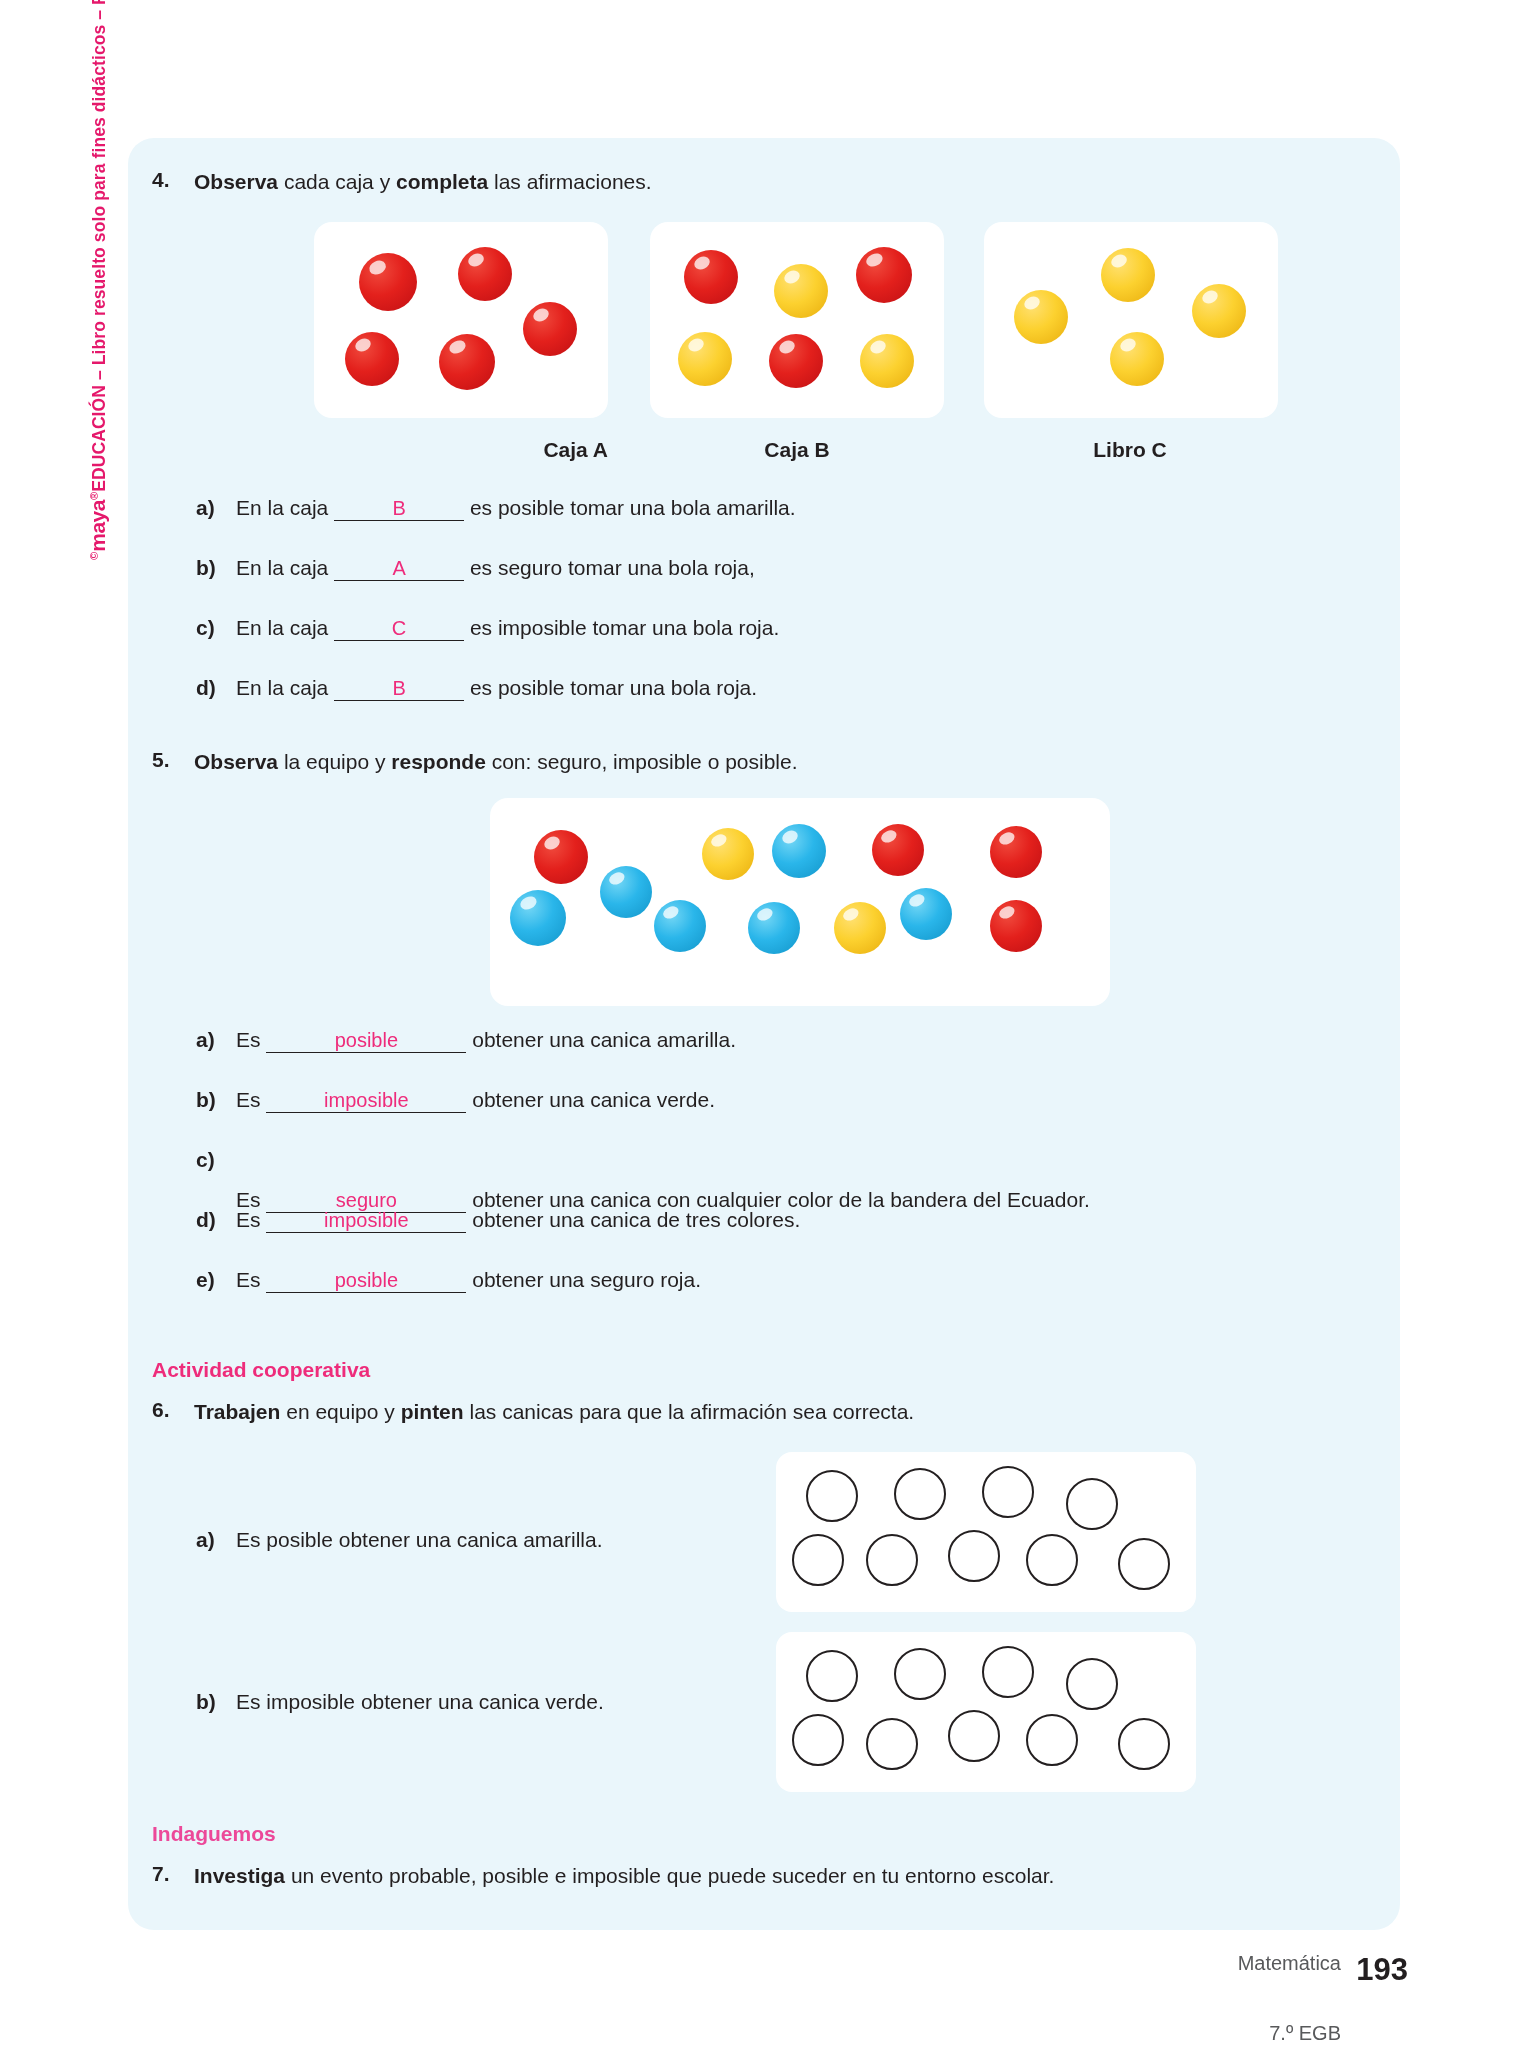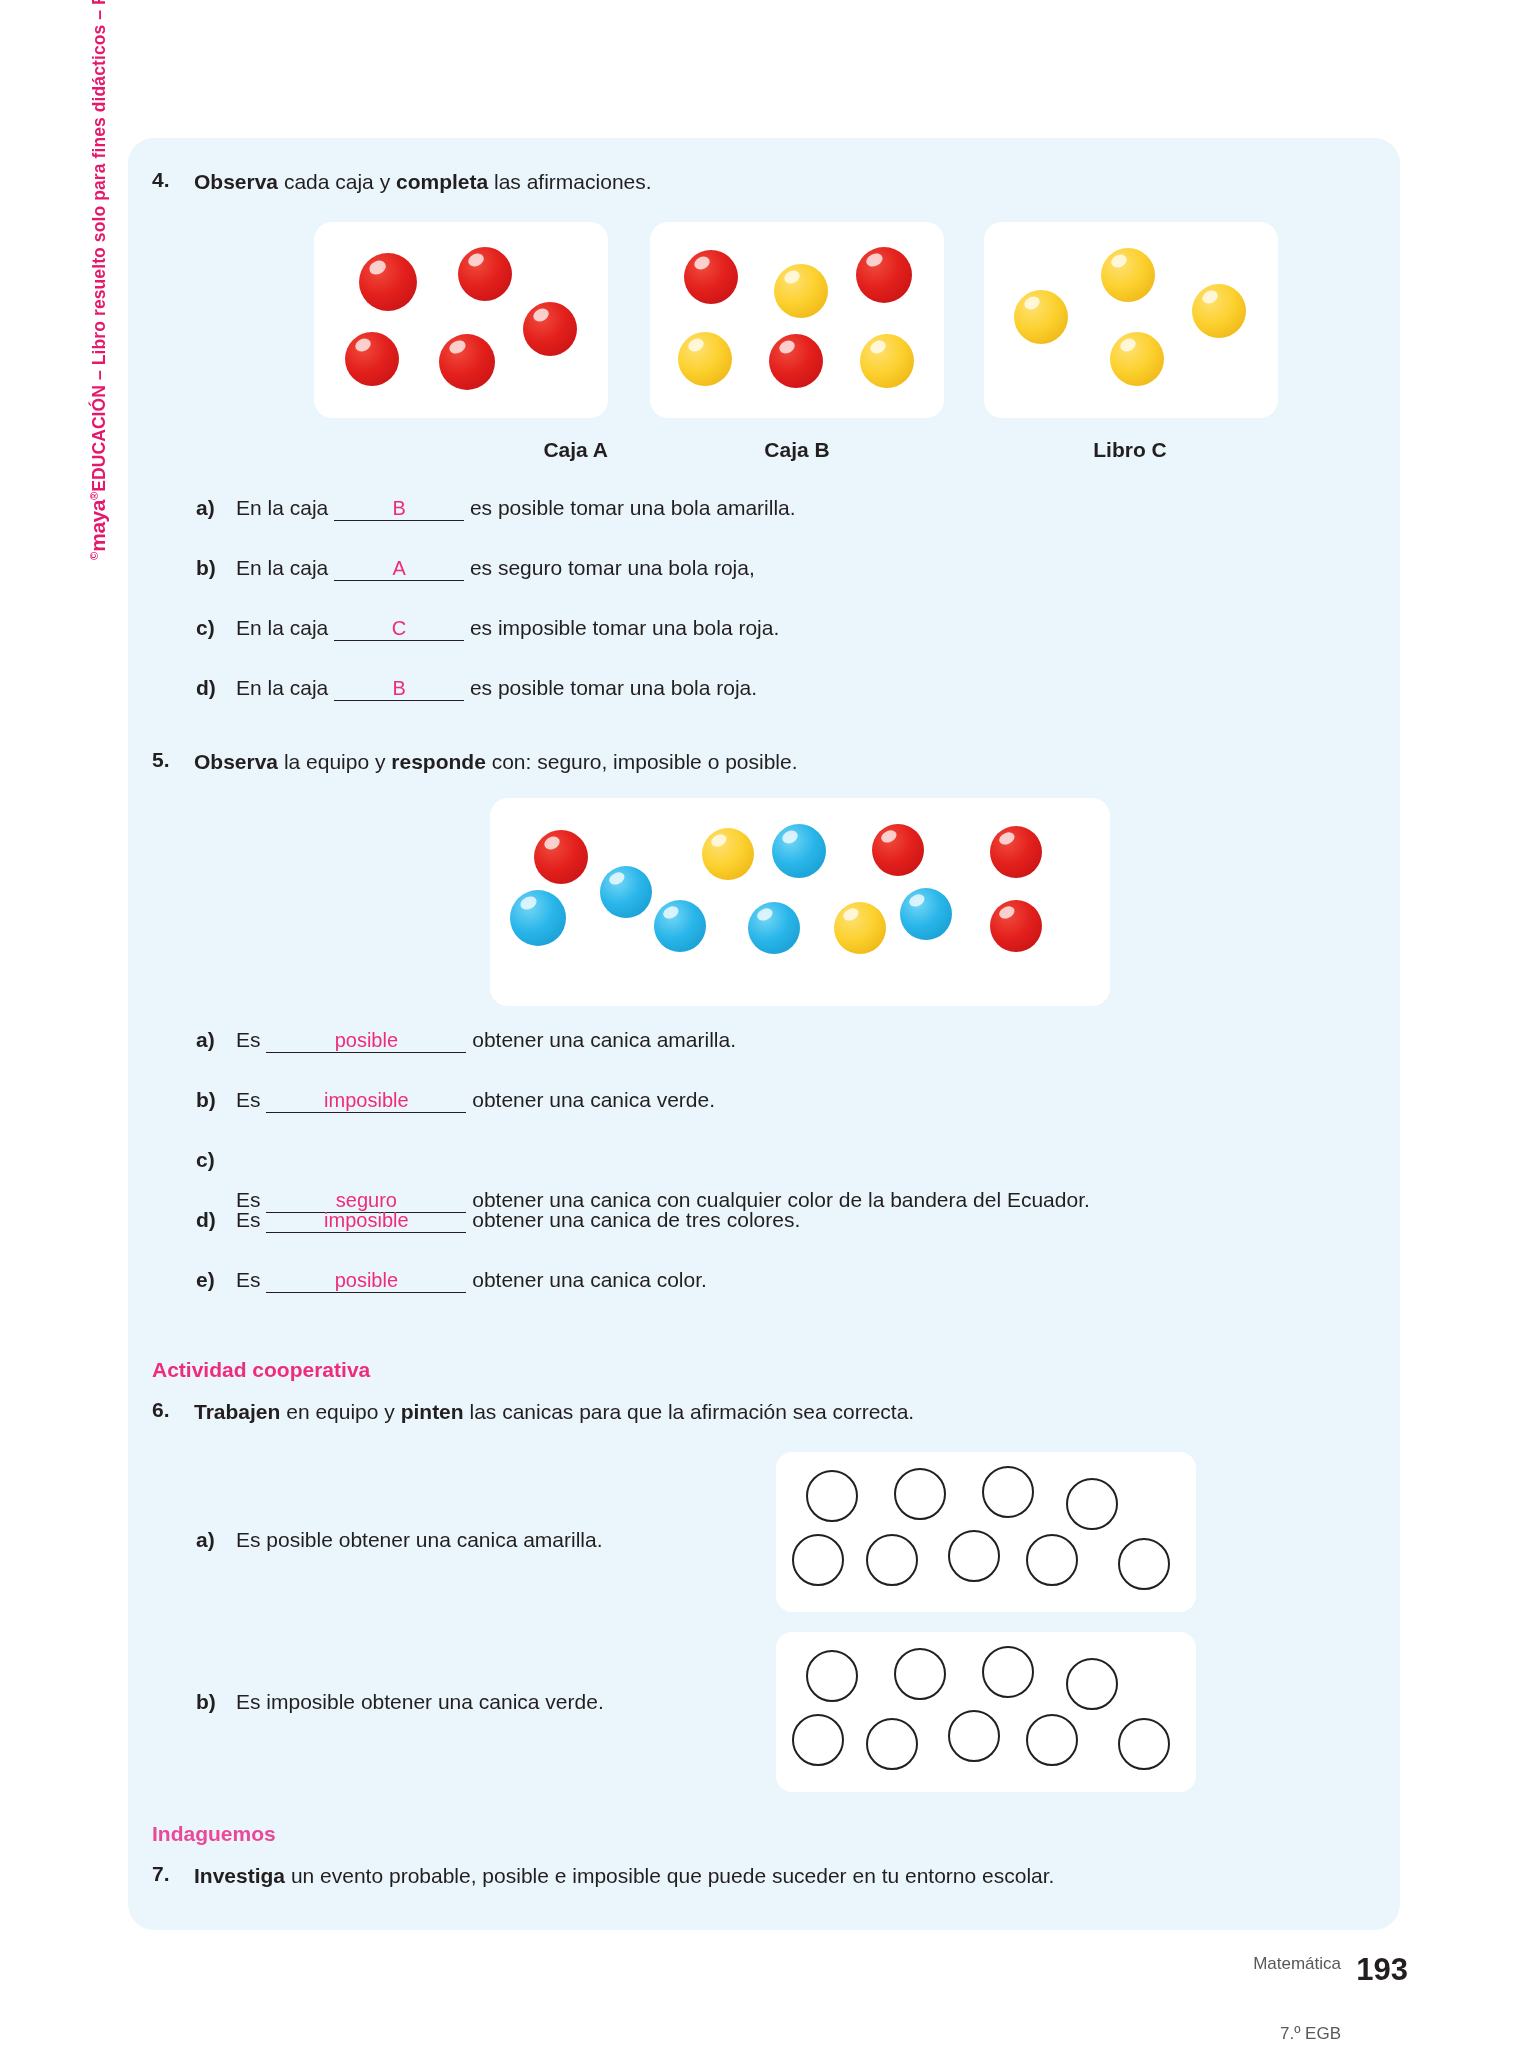--- a/index.html
+++ b/index.html
@@ -154,21 +154,21 @@
     top: 12%;
     border-radius: 50%;
     background: #ffffff;
     box-shadow: 0 0 0 1px #ffffff;
   }
 
   
   .footer-sub {
     position: absolute;
     right: 195px;
-    font-size: 17px;
+    font-size: 20px;
     color: #58595b;
     line-height: 23px;
   }
   .page-no {
     position: absolute;
     right: 128px;
     top: 1952px;
     font-size: 31px;
     font-weight: bold;
     color: #231f20;
@@ -290,21 +290,21 @@
 <div class="item-body" style="left:236px; top:1208px;">
   <span>Es</span>
   <span class="blank w2">imposible</span>
   <span>obtener una canica de tres colores.</span>
 </div>
 
 <div class="item-letter" style="left:196px; top:1268px;">e)</div>
 <div class="item-body" style="left:236px; top:1268px;">
   <span>Es</span>
   <span class="blank w2">posible</span>
-  <span>obtener una canica color.</span>
+  <span>obtener una seguro roja.</span>
 </div>
 
 <div class="sec-head pink" style="left:152px; top:1358px;">Actividad cooperativa</div>
 <div class="ex-num" style="left:152px; top:1398px;">6.</div>
 <div class="ex-text" style="left:194px; top:1398px; width:1150px;">
   <b>Trabajen</b><span> en equipo y </span><b>pinten</b><span> las canicas para que la afirmación sea correcta.</span>
 </div>
 
 <div class="item-letter" style="left:196px; top:1528px;">a)</div>
 <div class="item-body" style="left:236px; top:1528px;">Es posible obtener una canica amarilla.</div>

